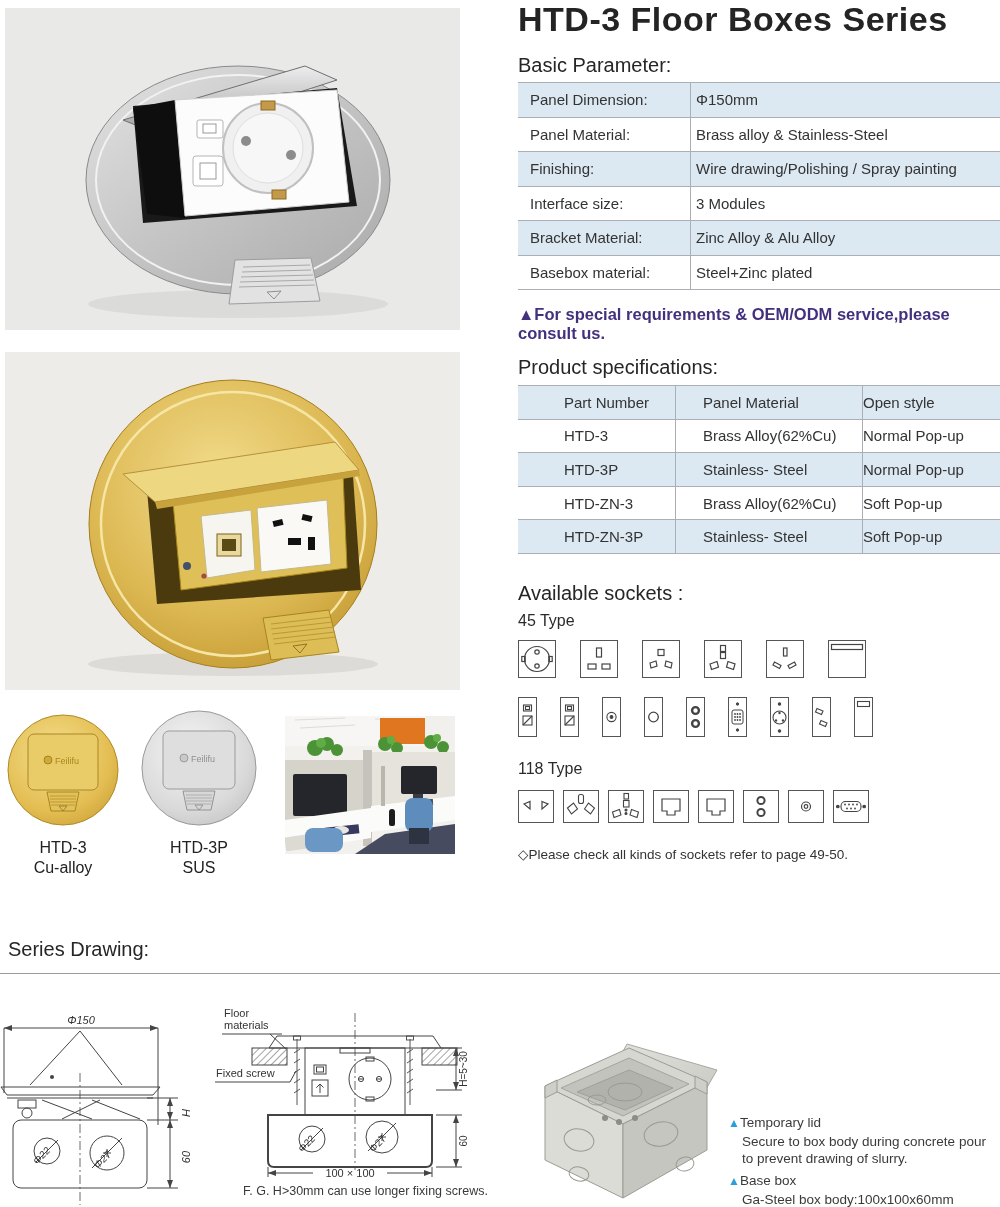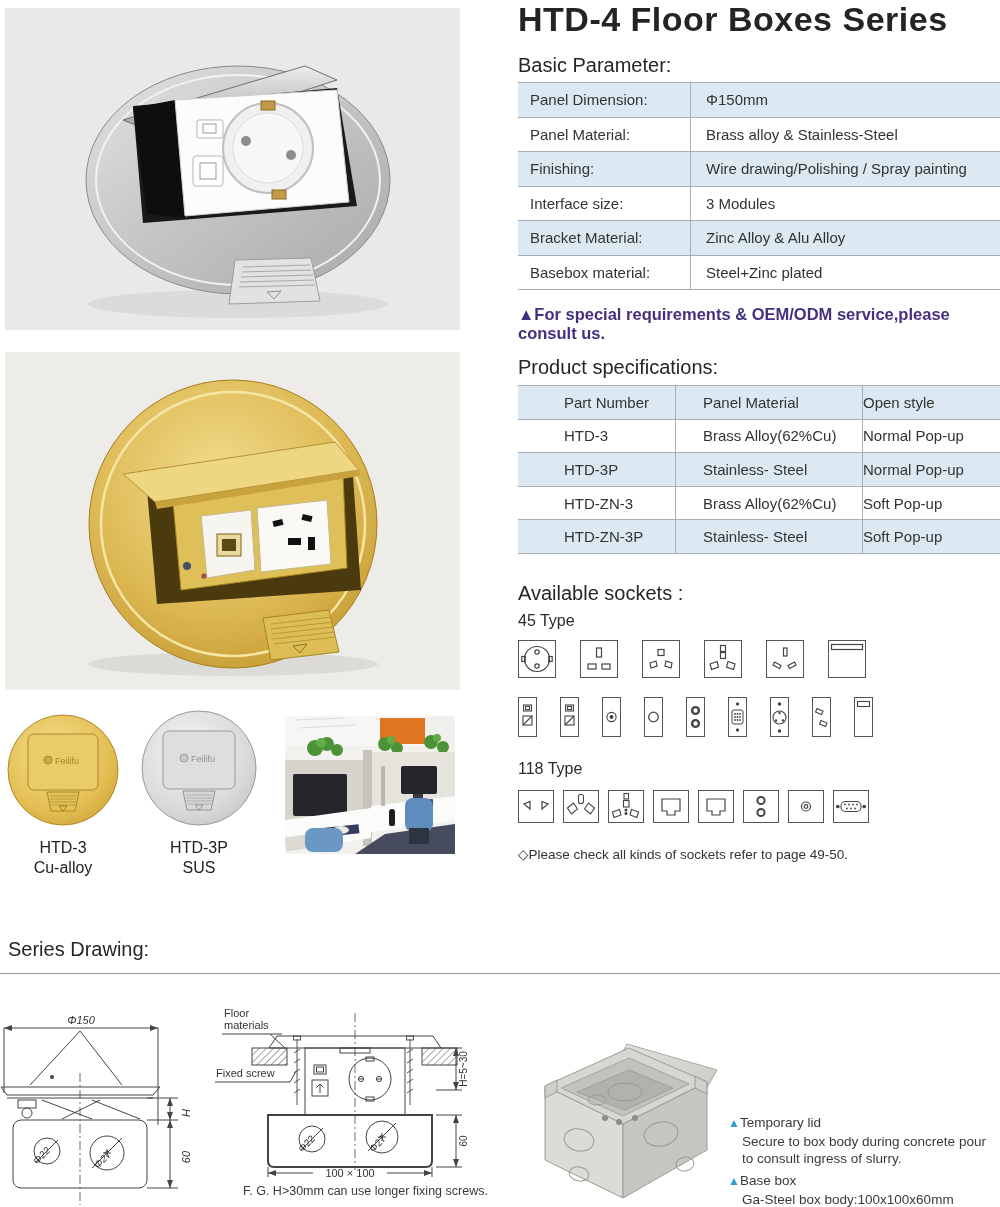--- a/index.html
+++ b/index.html
@@ -10,21 +10,21 @@
   .h1{position:absolute;left:518px;top:0px;font-size:34px;font-weight:600;color:#242424;letter-spacing:0.5px;}
   .h2{position:absolute;font-size:20px;font-weight:400;color:#262626;}
   
   .tbl{position:absolute;left:518px;width:482px;display:grid;font-size:15px;color:#333;border-bottom:1px solid #a9afb4;}
   .tbl>div{display:flex;align-items:center;border-top:1px solid #a9afb4;}
   .b{background:#dce9f2;}
   .w{background:#ffffff;}
   .vline{border-left:1px solid #a9afb4;}
   #basic-table{top:82px;grid-template-columns:172px 310px;grid-auto-rows:34.5px;}
   #basic-table .lab{padding-left:12px;}
-  #basic-table .val{padding-left:15px;}
+  #basic-table .val{padding-left:5px;}
   #spec-table{top:385px;grid-template-columns:157px 187px 138px;grid-auto-rows:33.6px;}
   #spec-table .c1{padding-left:46px;}
   #spec-table .c2{padding-left:27px;}
   #spec-table .c3{}
   .purple{position:absolute;left:518px;top:305px;font-size:16.5px;font-weight:700;color:#44317e;}
   .tlabel{position:absolute;left:518px;font-size:16px;color:#2b2b2b;}
   .sockrow{position:absolute;left:518px;display:flex;}
   .sock{border:1px solid #555;background:#fff;box-sizing:border-box;}
   .s45{width:38px;height:38px;}
   .s45n{width:19px;height:40px;}
@@ -117,21 +117,21 @@
           <line x1="266" y1="272" x2="326" y2="265"></line>
           <line x1="266" y1="277" x2="328" y2="270"></line>
           <line x1="267" y1="282" x2="329" y2="275"></line>
           <line x1="268" y1="287" x2="330" y2="280"></line>
           <line x1="269" y1="292" x2="331" y2="285"></line>
         </g>
       <polygon points="288,294 302,292 295,301" fill="none" stroke="#8f7420"></polygon>
     </svg>
   </div>
 
-  <div class="h1">HTD-4 Floor Boxes Series</div>
+  <div class="h1">HTD-3 Floor Boxes Series</div>
   <div class="h2" style="left:518px;top:54px;">Basic Parameter:</div>
 
   <div class="tbl" id="basic-table">
     <div class="b lab">Panel Dimension:</div>
     <div class="b val vline">Φ150mm</div>
     <div class="w lab">Panel Material:</div>
     <div class="w val vline">Brass alloy &amp; Stainless-Steel</div>
     <div class="b lab">Finishing:</div>
     <div class="b val vline">Wire drawing/Polishing / Spray painting</div>
     <div class="w lab">Interface  size:</div>
@@ -608,20 +608,20 @@
         <circle cx="84" cy="100" r="3" fill="#8d8d87"></circle>
         <circle cx="100" cy="96" r="3" fill="#8d8d87"></circle>
       <polygon points="10,64 22,58 22,70 10,76" fill="#cfcfc9" stroke="#9c9c96"></polygon>
       <polygon points="160,54 172,60 172,72 160,66" fill="#cfcfc9" stroke="#9c9c96"></polygon>
     </svg>
   </div>
 
   <div class="ann" style="top:1114px;">
     <div><span class="tri">▲</span><span>Temporary lid</span></div>
     <div class="body">Secure to box body during concrete pour</div>
-    <div class="body">to consult ingress of slurry.</div>
+    <div class="body">to prevent drawing of slurry.</div>
   </div>
   <div class="ann" style="top:1172px;">
     <div><span class="tri">▲</span><span>Base box</span></div>
     <div class="body">Ga-Steel box body:100x100x60mm</div>
   </div>
 
 </div>
 
 </body></html>

